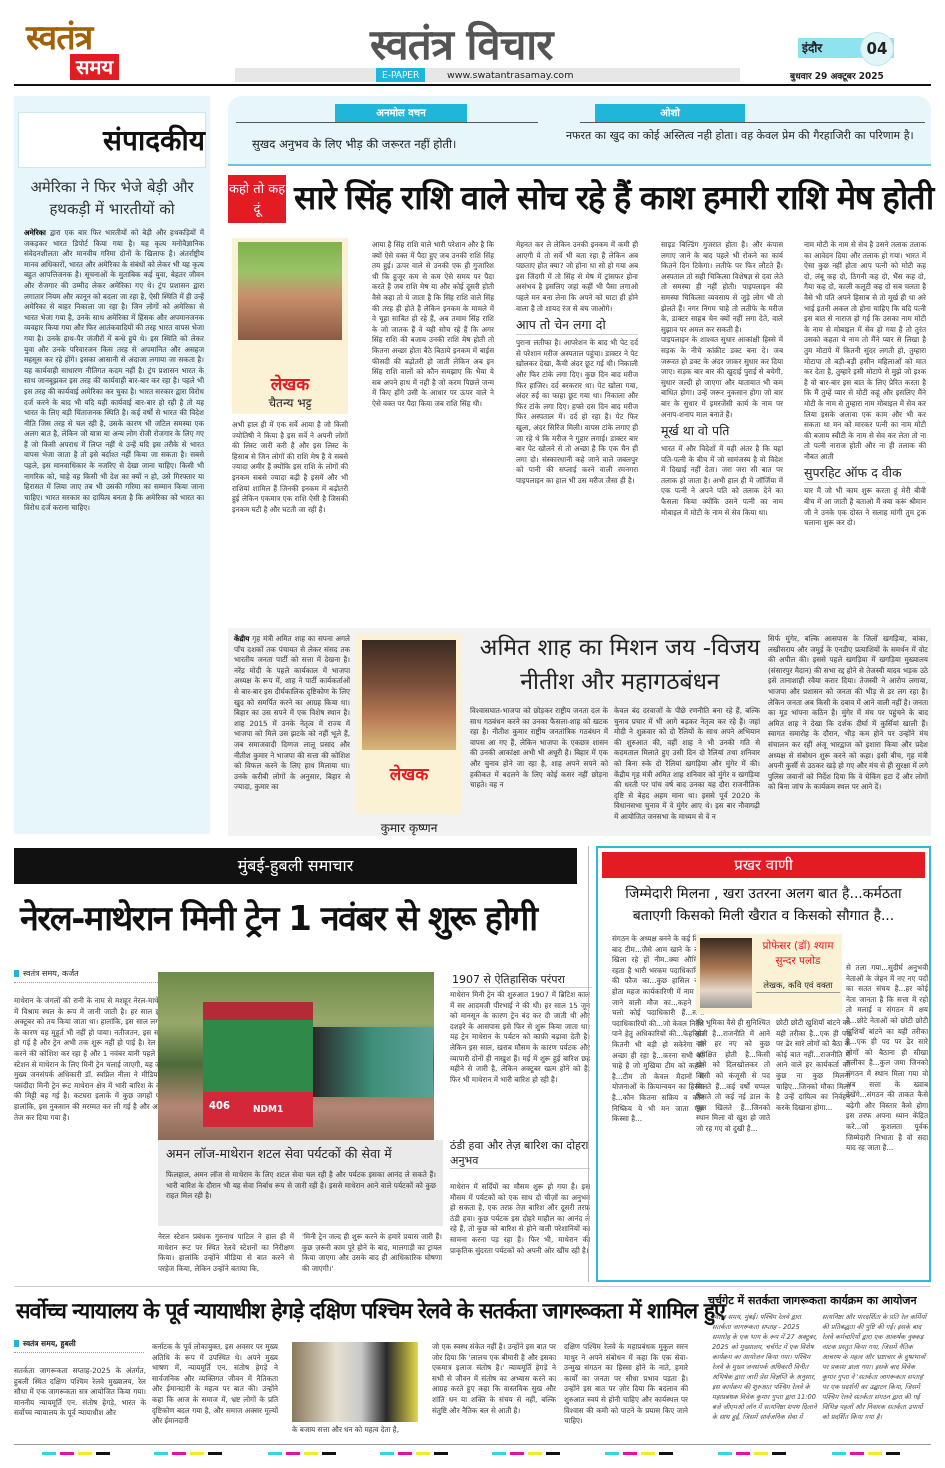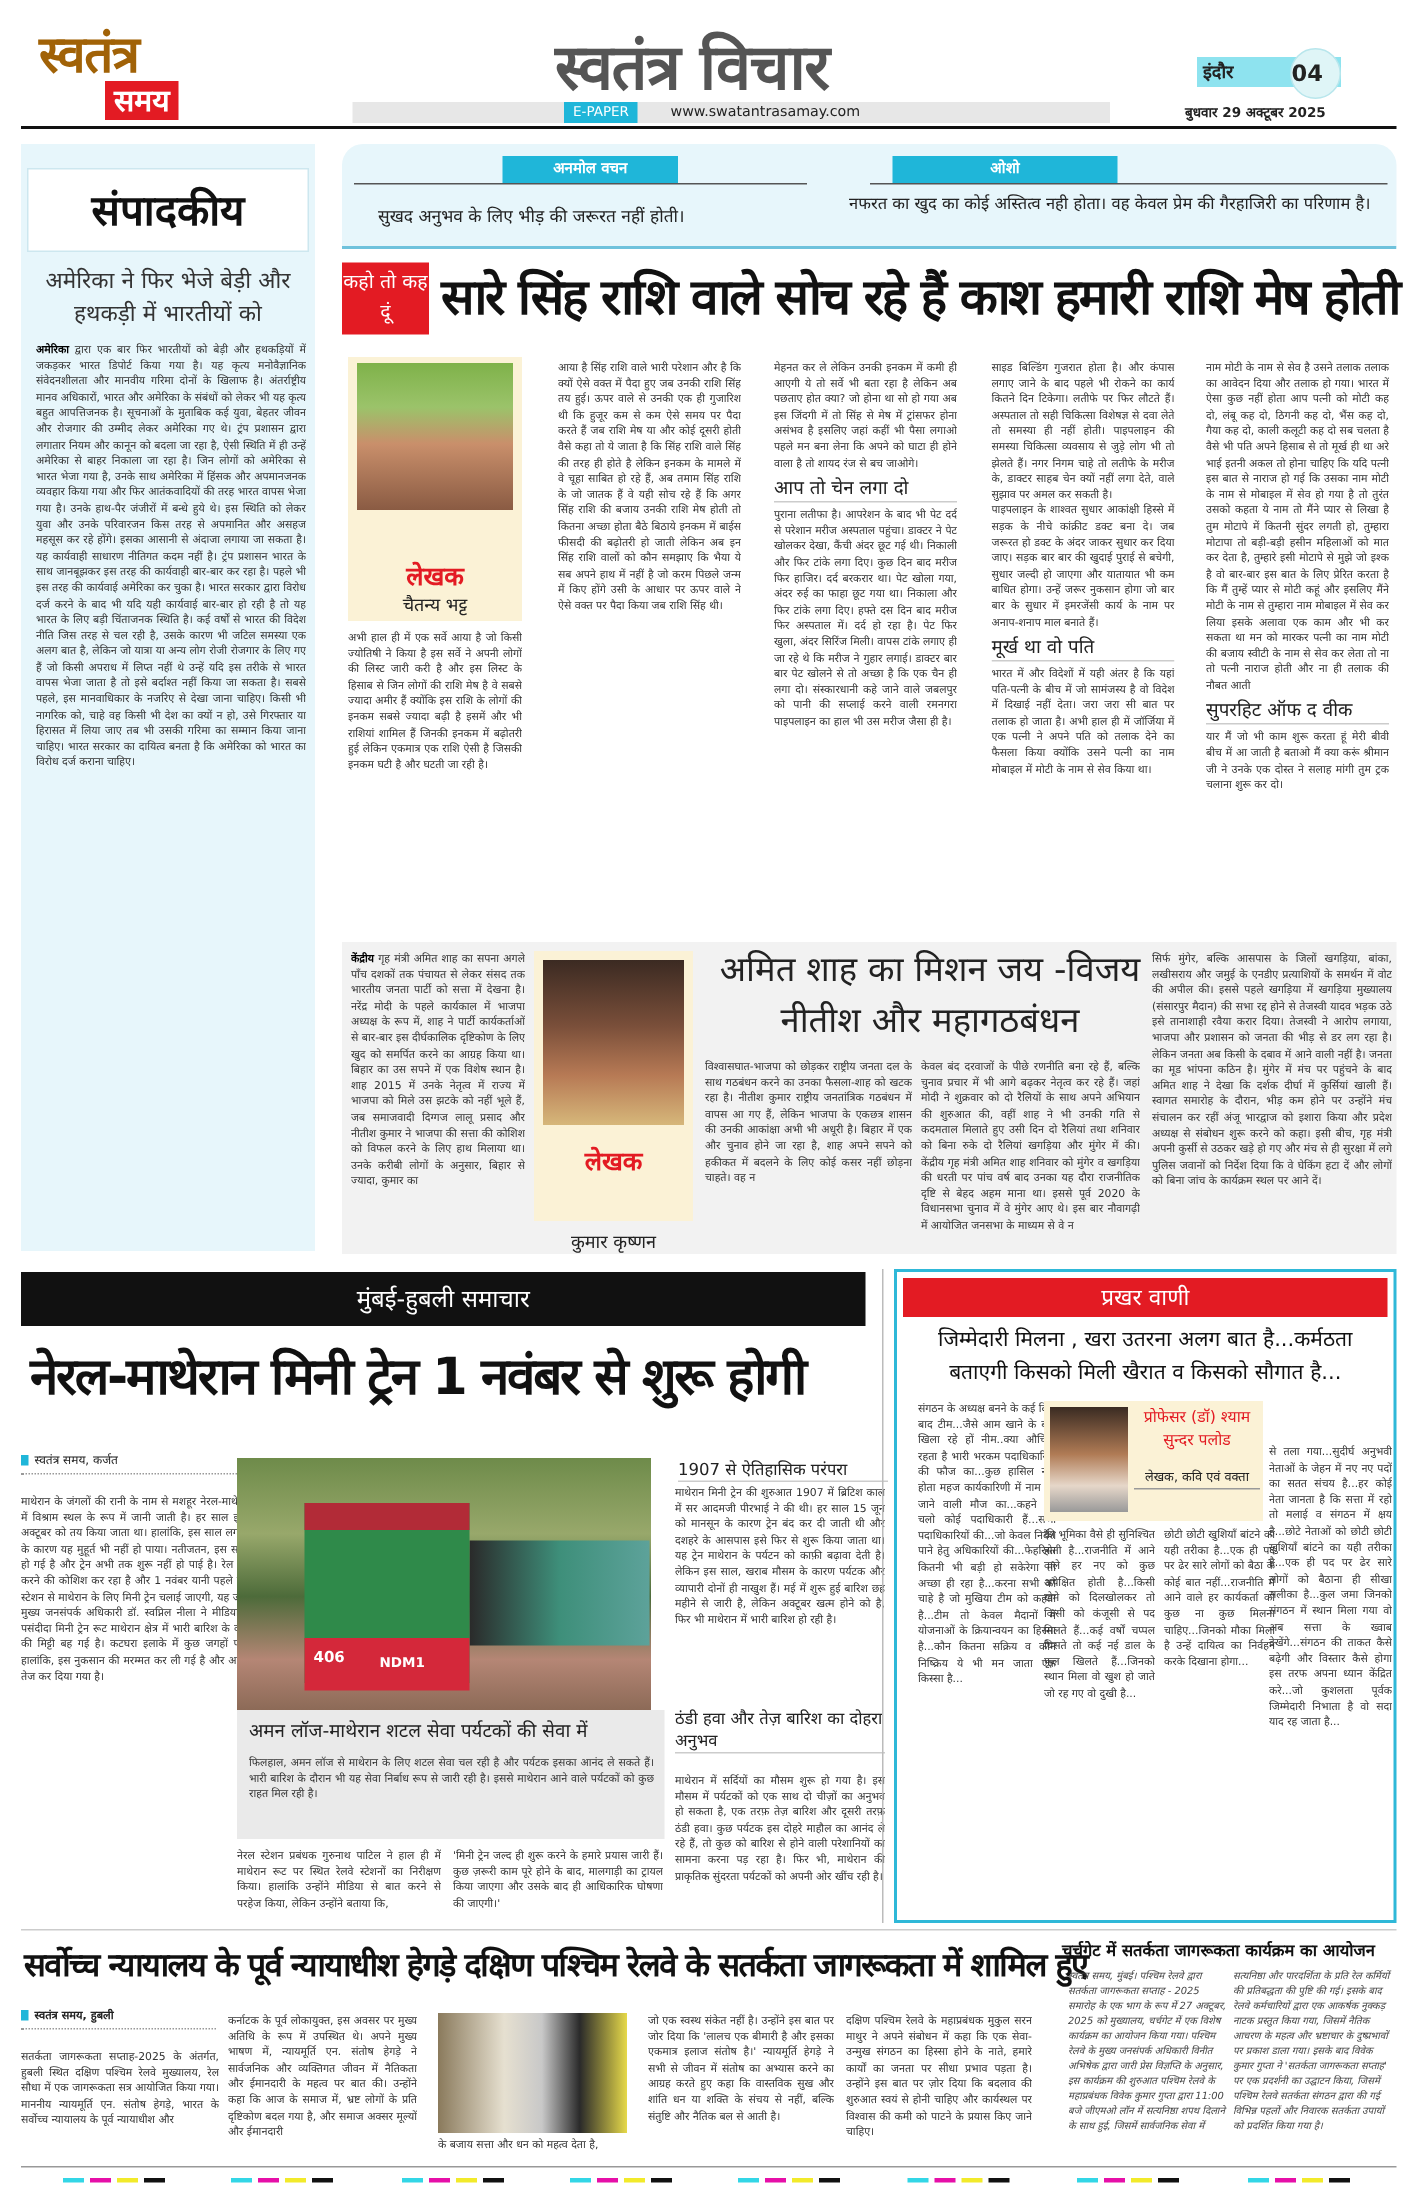--- a/index.html
+++ b/index.html
@@ -10,32 +10,32 @@
 
 #logo{left:26px;top:18px;width:126px;height:62px}
 #logo .l1{font-family:"DejaVu Serif",serif;font-weight:bold;font-size:34px;line-height:38px;color:#a16207;letter-spacing:-1px}
 #logo .l2{position:absolute;left:44px;top:36px;background:#e31b23;color:#fff;font-weight:bold;font-size:20px;line-height:26px;padding:0 6px}
 #mast-title{left:370px;top:20px;font-size:42px;font-weight:bold;color:#555;letter-spacing:-1px;line-height:50px}
 #epaper-bar{left:235px;top:68px;width:505px;height:14px;background:#e7e7e7}
 #epaper-tag{left:376px;top:68px;height:14px;background:#1fb6d9;color:#fff;font-size:9px;line-height:14px;padding:0 6px}
 #website{left:447px;top:68px;font-size:9.5px;line-height:14px;color:#222}
 #city-box{left:798px;top:38px;width:96px;height:20px;background:#8ee3ef}
 #city{left:802px;top:38px;font-size:12px;line-height:20px;font-weight:bold}
-#page-num{left:860px;top:32px;width:34px;height:34px;border-radius:50%;background:#dff5f7;border:1px solid #b8e6ec;font-size:15px;font-weight:bold;text-align:left;line-height:32px}
+#page-num{left:860px;top:32px;width:34px;height:34px;border-radius:50%;background:#dff5f7;border:1px solid #b8e6ec;font-size:15px;font-weight:bold;text-align:center;line-height:32px}
 #date{left:790px;top:69px;font-size:9px;font-weight:bold;line-height:14px}
 #mast-rule{left:14px;top:84px;width:917px;height:2px;background:#111}
 
 #ed-side{left:14px;top:96px;width:196px;height:738px;background:#e7f6fb}
-#ed-head{left:18px;top:112px;width:188px;height:56px;background:#fff;border:1px solid #cde7ef;font-size:28px;font-weight:bold;text-align:center;line-height:56px;color:#111}
+#ed-head{left:18px;top:112px;width:188px;height:56px;background:#fff;border:1px solid #cde7ef;font-size:28px;font-weight:bold;text-align:right;line-height:56px;color:#111}
 #ed-title{left:18px;top:176px;width:188px;font-size:15px;line-height:22px;text-align:center;color:#333}
 #ed-body{left:24px;top:228px;width:180px;height:600px;overflow:hidden}
 
 #quote-band{left:228px;top:96px;width:703px;height:70px;background:#e7f6fb;border-radius:14px 14px 0 0;border-bottom:2px solid #6fc2dc}
 .qlabel{background:#1fb6d9;color:#fff;font-size:10px;font-weight:bold;height:18px;line-height:18px;text-align:center}
-#q1-label{left:335px;top:104px;width:117px}
+#q1-label{left:335px;top:104px;width:132px}
 #q2-label{left:595px;top:104px;width:150px}
 #q1-rule{left:236px;top:122px;width:302px;height:1px;background:#555}
 #q2-rule{left:580px;top:122px;width:345px;height:1px;background:#555}
 #q1-text{left:252px;top:137px;font-size:11.5px;line-height:15px;color:#222}
 #q2-text{left:566px;top:128px;width:360px;font-size:11px;line-height:15px;color:#222}
 
 #kk-badge{left:228px;top:175px;width:58px;height:48px;background:#e31b23;color:#fff;font-size:13px;line-height:20px;text-align:center;padding-top:4px}
 #kk-headline{left:294px;top:172px;font-size:33px;font-weight:bold;line-height:52px;color:#111;letter-spacing:-1.5px;white-space:nowrap}
 #auth1-box{left:232px;top:238px;width:116px;height:176px;background:#fbf2d6}
 #auth1-photo{left:238px;top:242px;width:104px;height:98px;background:linear-gradient(180deg,#7fb24a 0%,#9bc36a 30%,#c98f6b 55%,#8a5b43 100%)}

